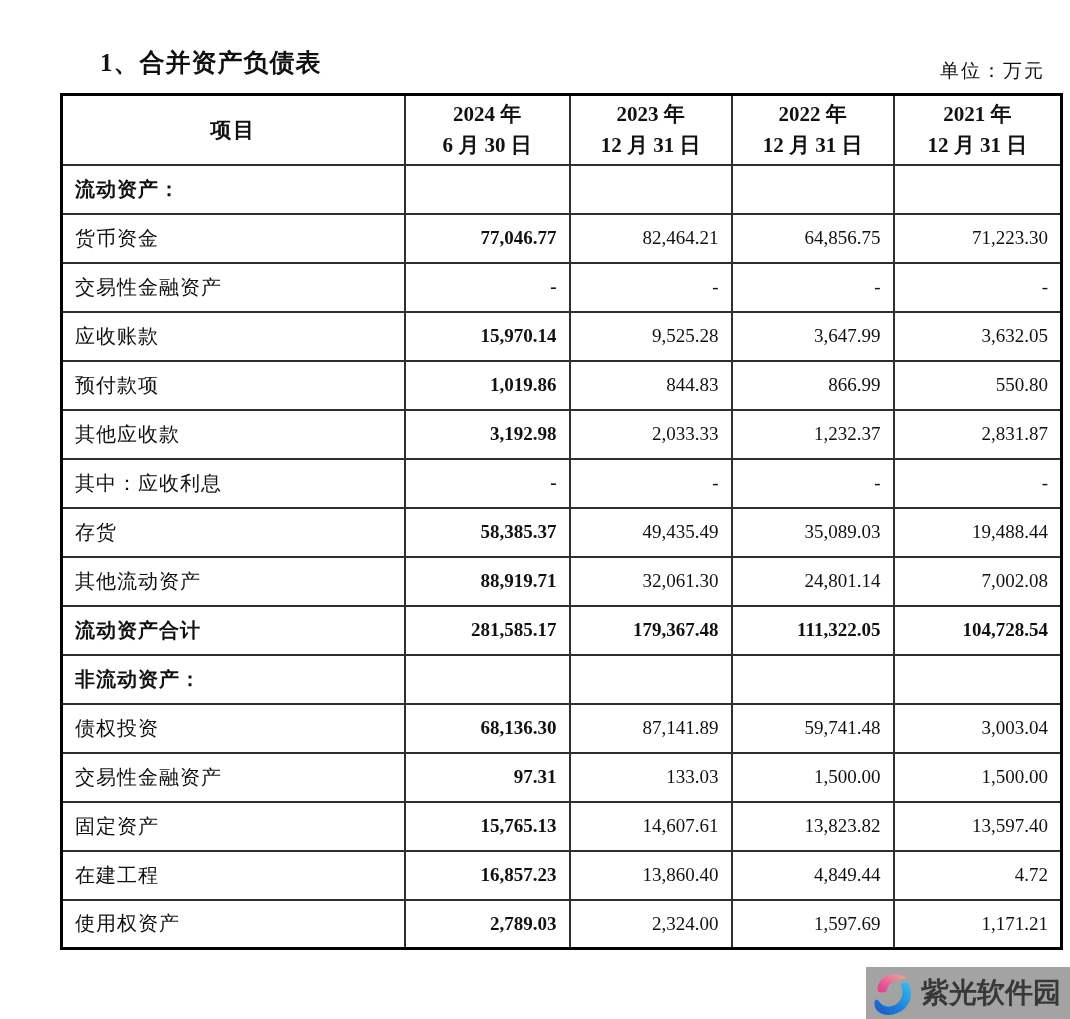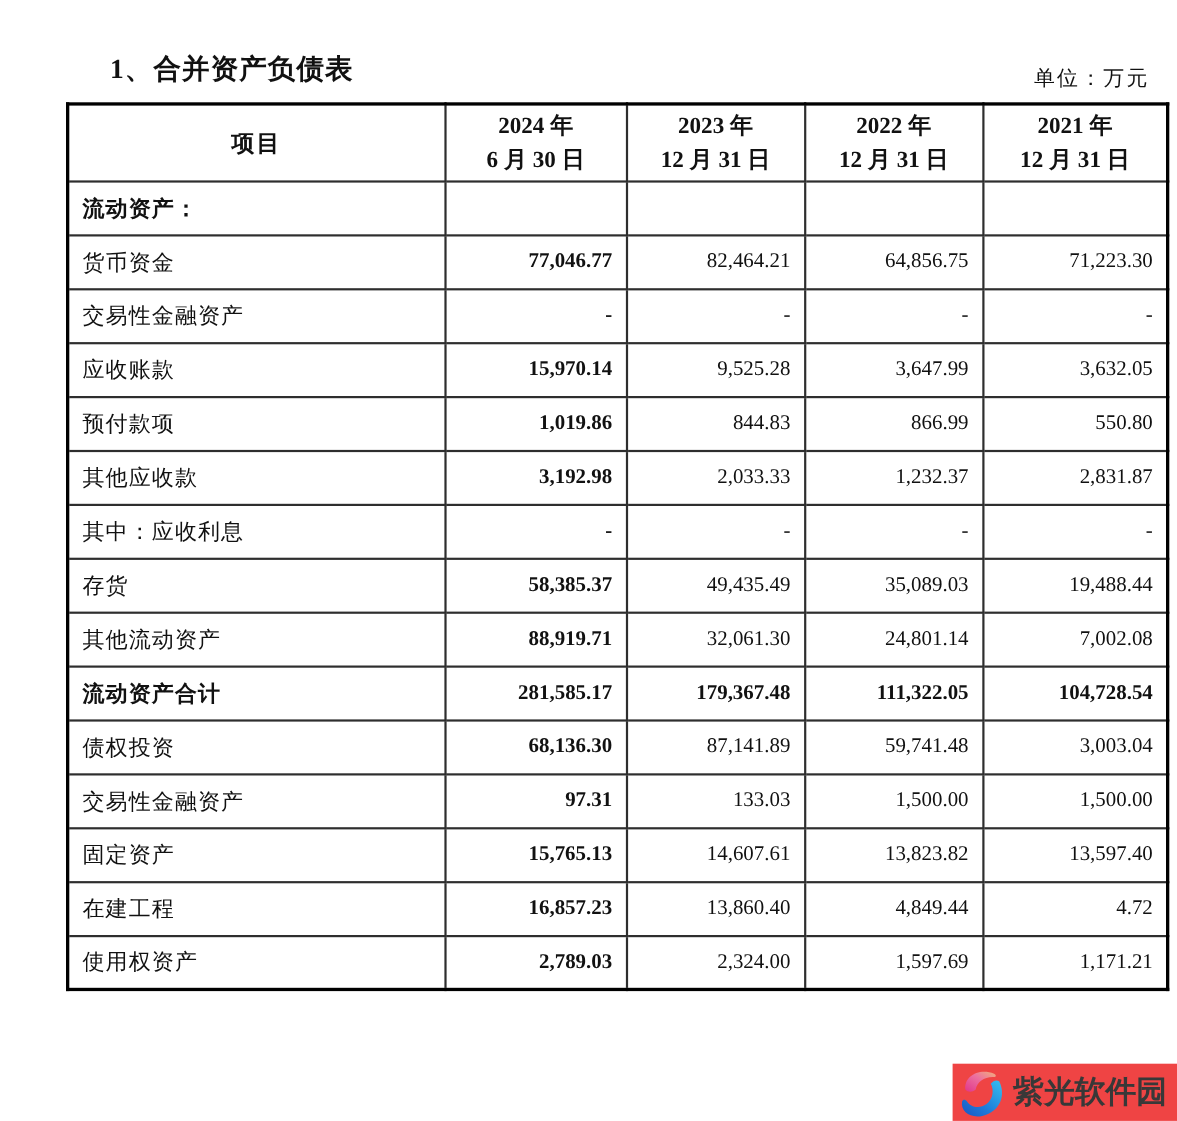--- a/index.html
+++ b/index.html
@@ -63,21 +63,21 @@
   td.num {
     font-size: 19px;
     padding-right: 12px;
     text-align: right;
   }
   .bold { font-weight: 700; }
   .watermark {
     position: absolute;
     left: 866px; top: 967px;
     width: 204px; height: 52px;
-    background: #ef4444;
+    background: #a3a3a3;
     display: flex;
     align-items: center;
     gap: 5px;
     padding-left: 4px;
   }
   .watermark .wm-logo { flex: 0 0 auto; }
   .watermark .wm-text {
     font-family: "Liberation Sans", "DejaVu Sans", sans-serif;
     font-size: 28px;
     font-weight: 800;
@@ -184,20 +184,27 @@
         <td class="num">32,061.30</td>
         <td class="num">24,801.14</td>
         <td class="num">7,002.08</td>
       </tr>
       <tr>
         <td class="label bold">流动资产合计</td>
         <td class="num bold">281,585.17</td>
         <td class="num bold">179,367.48</td>
         <td class="num bold">111,322.05</td>
         <td class="num bold">104,728.54</td>
+      </tr>
+      <tr>
+        <td class="label bold">非流动资产：</td>
+        <td class="num"></td>
+        <td class="num"></td>
+        <td class="num"></td>
+        <td class="num"></td>
       </tr>
       <tr>
         <td class="label">债权投资</td>
         <td class="num bold">68,136.30</td>
         <td class="num">87,141.89</td>
         <td class="num">59,741.48</td>
         <td class="num">3,003.04</td>
       </tr>
       <tr>
         <td class="label">交易性金融资产</td>

